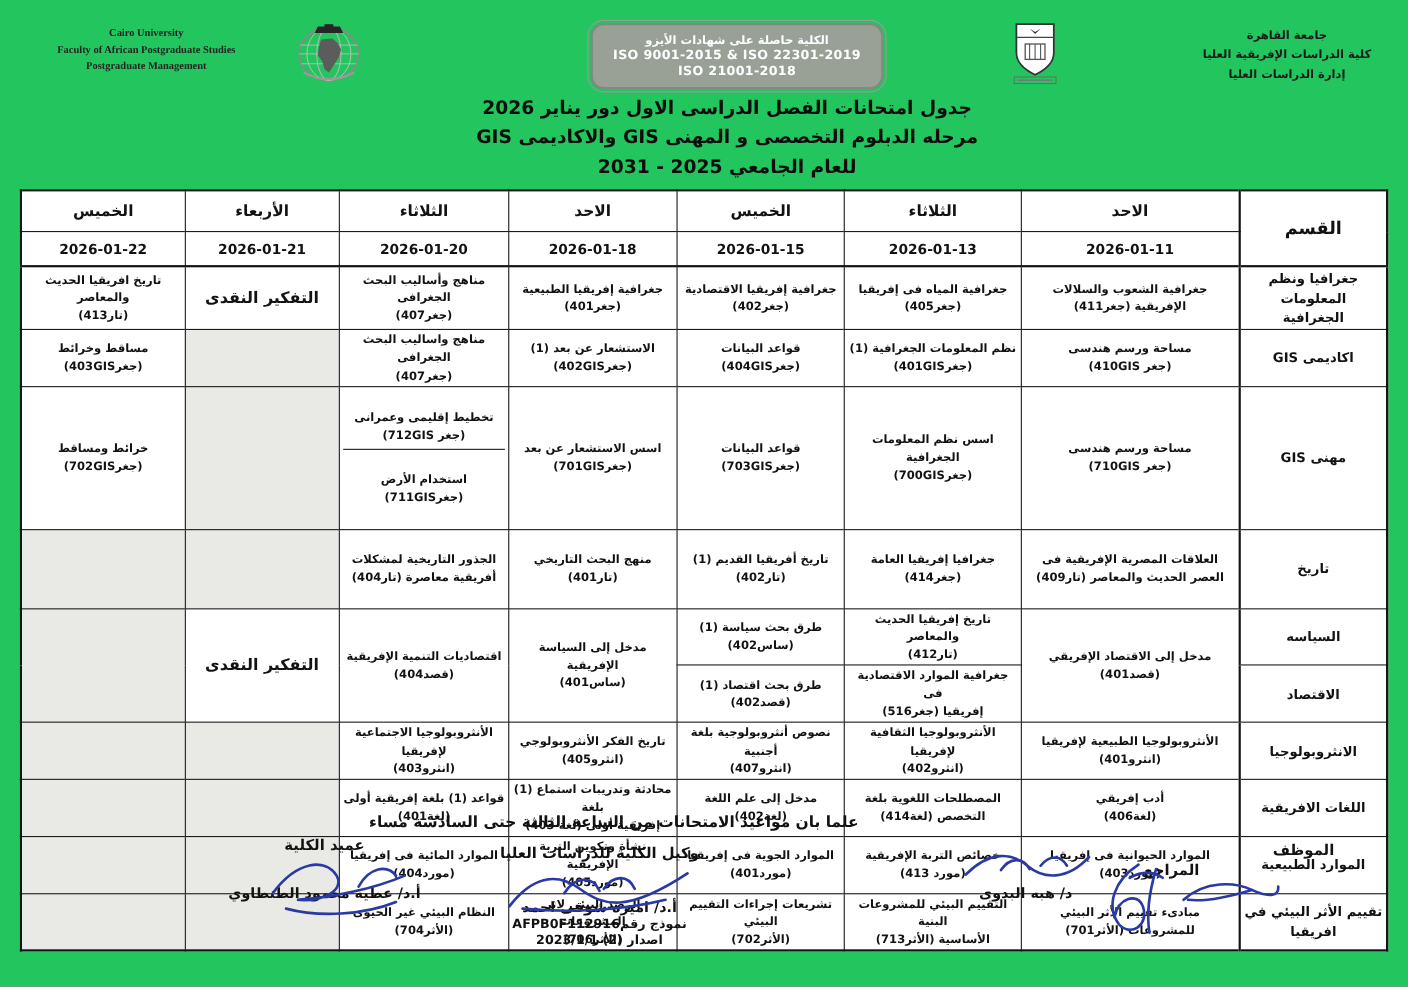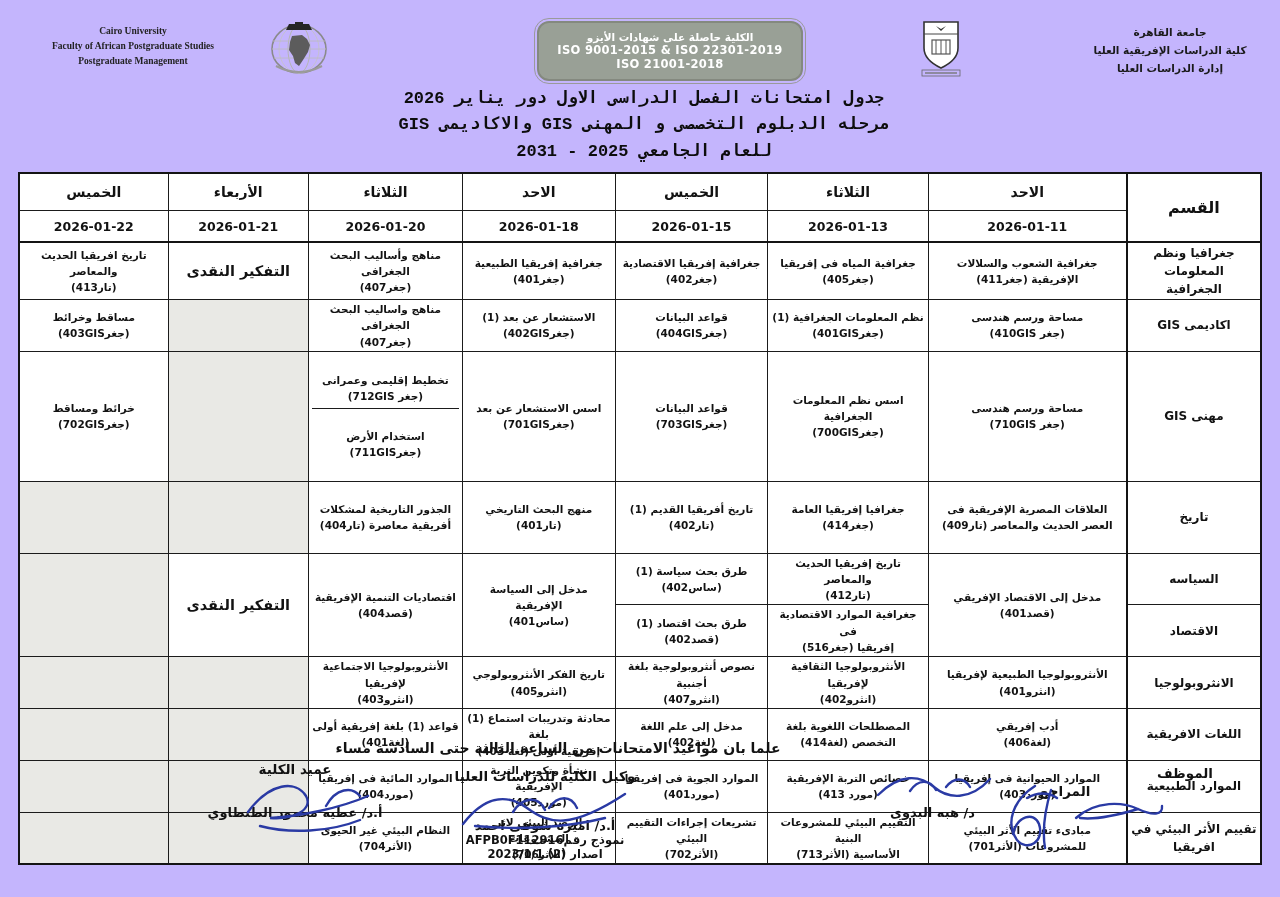--- a/index.html
+++ b/index.html
@@ -1,36 +1,36 @@
 <!DOCTYPE html>
 <html lang="ar"><head>
 <meta charset="utf-8">
 <style>
   html,body{margin:0;padding:0;background:#888;}
-  .page{position:relative;width:1280px;height:897px;margin:0 auto;background:#c4b5fd;
+  .page{position:relative;width:1280px;height:897px;margin:0 auto;background:#22c55e;
         font-family:"DejaVu Sans",sans-serif;color:#121212;overflow:hidden;}
 
   
   .org-left{position:absolute;left:28px;top:24px;width:210px;text-align:center;
             font-family:"Liberation Serif",serif;font-weight:bold;font-size:9.5px;
             line-height:1.6;color:#222;direction:ltr;}
   .africa-logo{position:absolute;left:262px;top:16px;}
   .iso-badge{position:absolute;left:497px;top:21px;width:262px;height:56px;
              background:#99a096;border:2px solid #84897f;border-radius:12px;
              outline:1px solid #9a9a9a;outline-offset:2px;
              display:flex;flex-direction:column;justify-content:center;align-items:center;
              color:#fff;font-weight:bold;direction:rtl;margin-left:40px;}
   .iso-badge .l1{font-size:10.5px;}
   .iso-badge .l2,.iso-badge .l3{font-size:11.5px;direction:ltr;letter-spacing:.3px;}
   .shield-logo{position:absolute;left:918px;top:18px;}
   .org-right{position:absolute;left:1080px;top:24px;width:180px;text-align:center;
              font-weight:bold;font-size:10.5px;line-height:1.7;direction:rtl;color:#1a1a1a;}
 
-  .title{position:absolute;left:144px;top:86px;width:1000px;text-align:center;
-         font-weight:bold;font-size:17px;line-height:1.55;direction:rtl;color:#0d0d0d;font-family:Liberation Mono, monospace;}
+  .title{position:absolute;left:161px;top:86px;width:1000px;text-align:center;
+         font-weight:bold;font-size:17px;line-height:1.55;direction:rtl;color:#0d0d0d;}
 
   
   table.exams{position:absolute;left:18px;top:172px;width:1244px;height:566px;
               border-collapse:collapse;direction:rtl;table-layout:fixed;
               background:#fff;border:2.5px solid #141414;}
   .exams th,.exams td{border:1.6px solid #1b1b1b;text-align:center;vertical-align:middle;
               font-weight:bold;padding:1px 3px;}
   .exams thead{border-bottom:2.2px solid #141414;}
   .exams .dept-col{border-left:2px solid #141414;}
   .day{font-size:14px;height:34px;}

